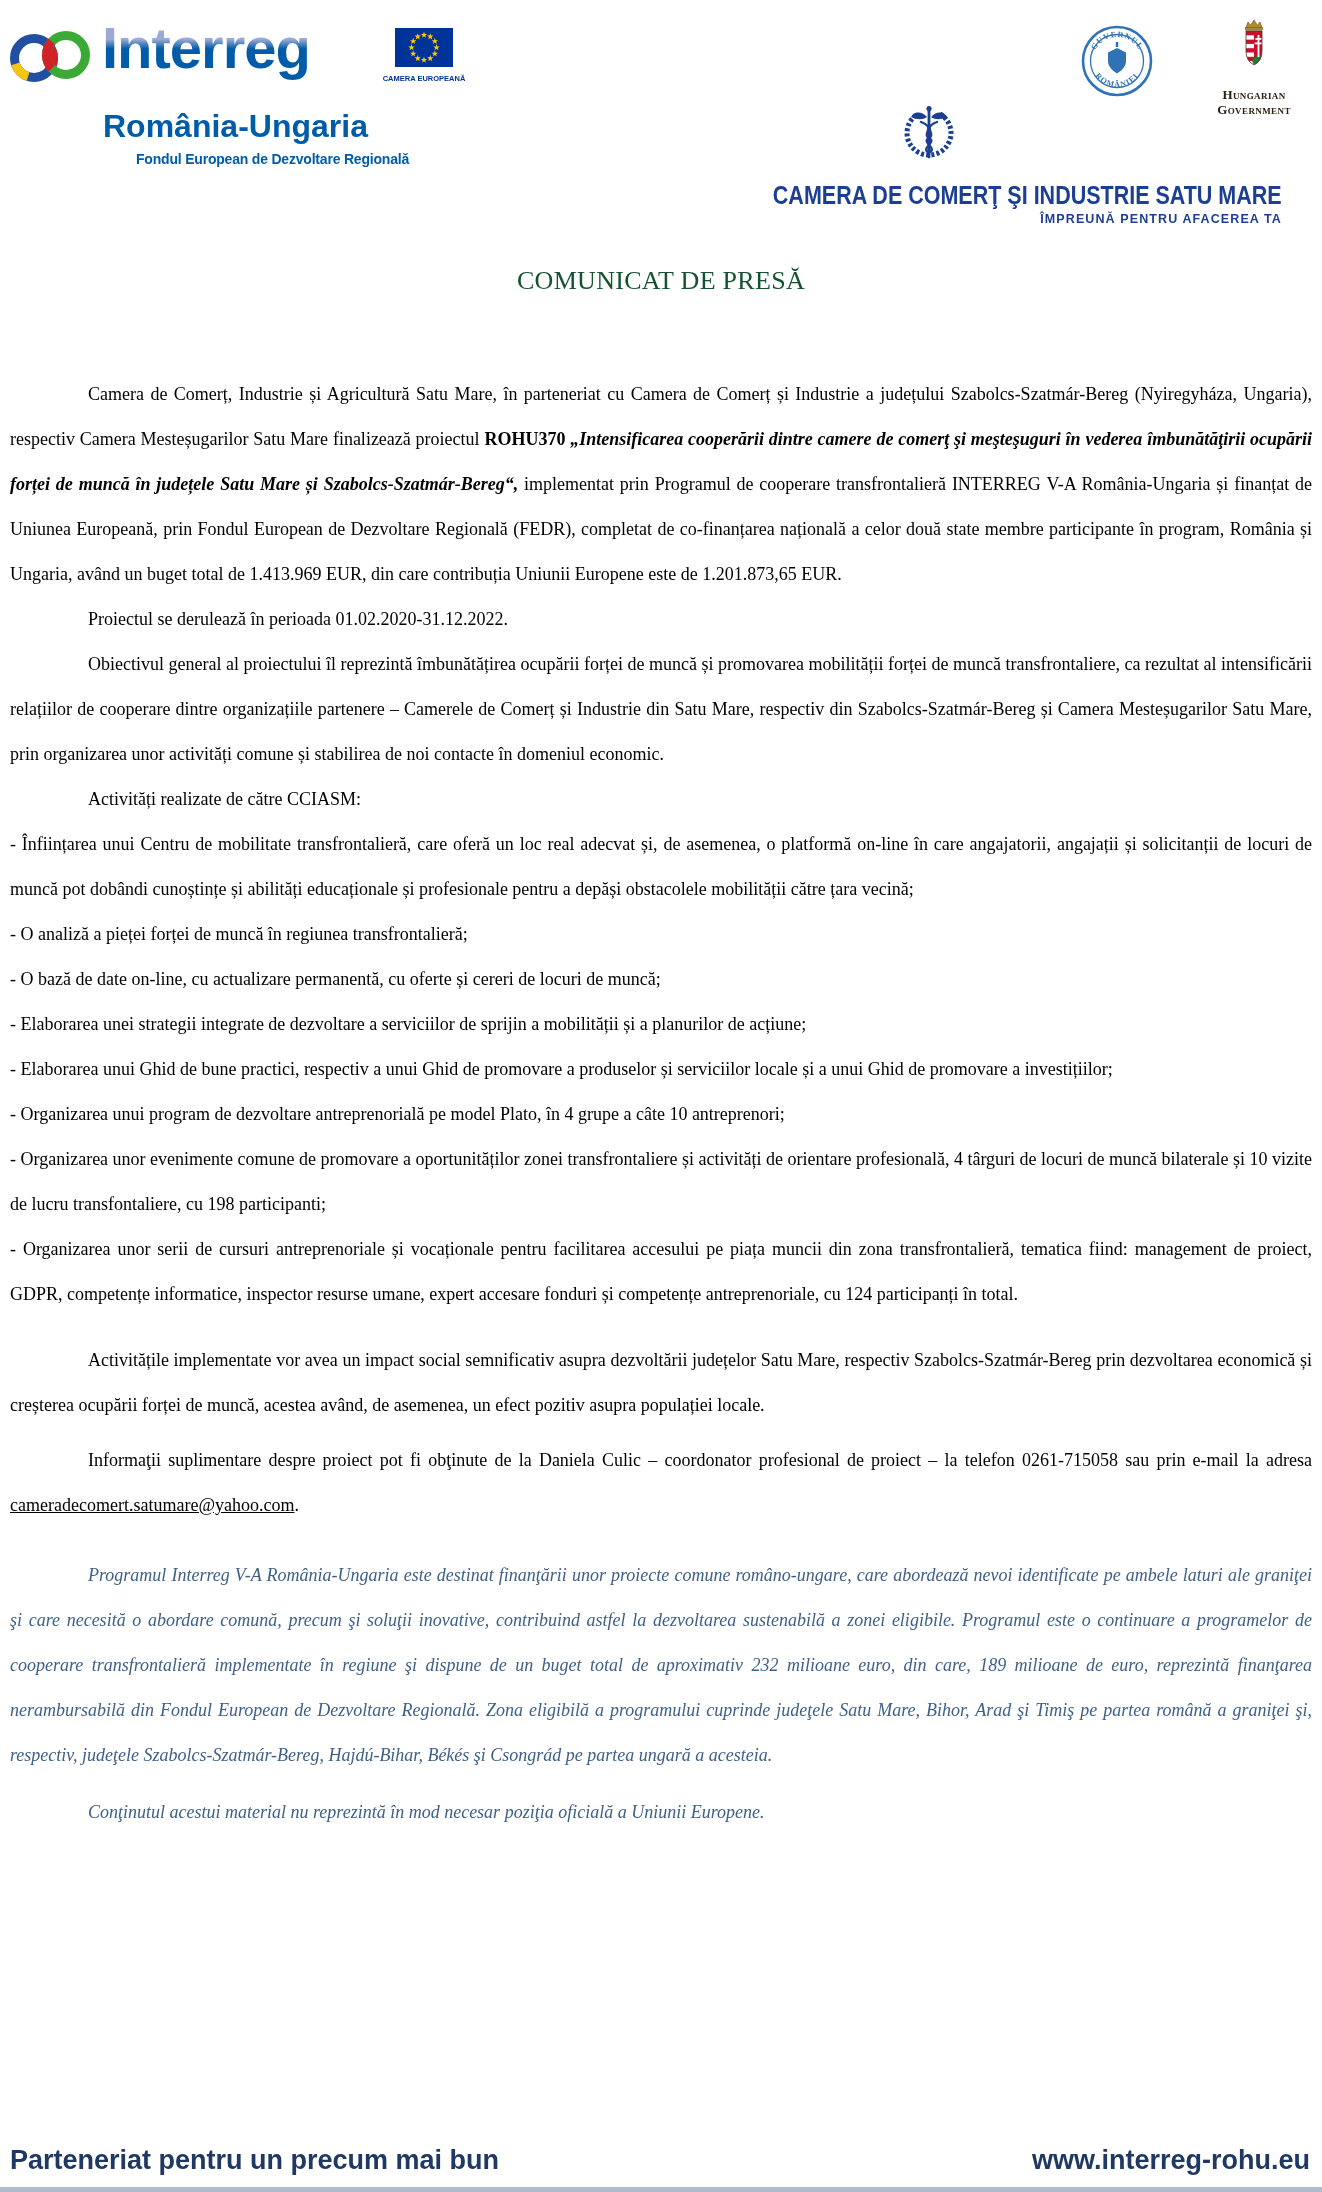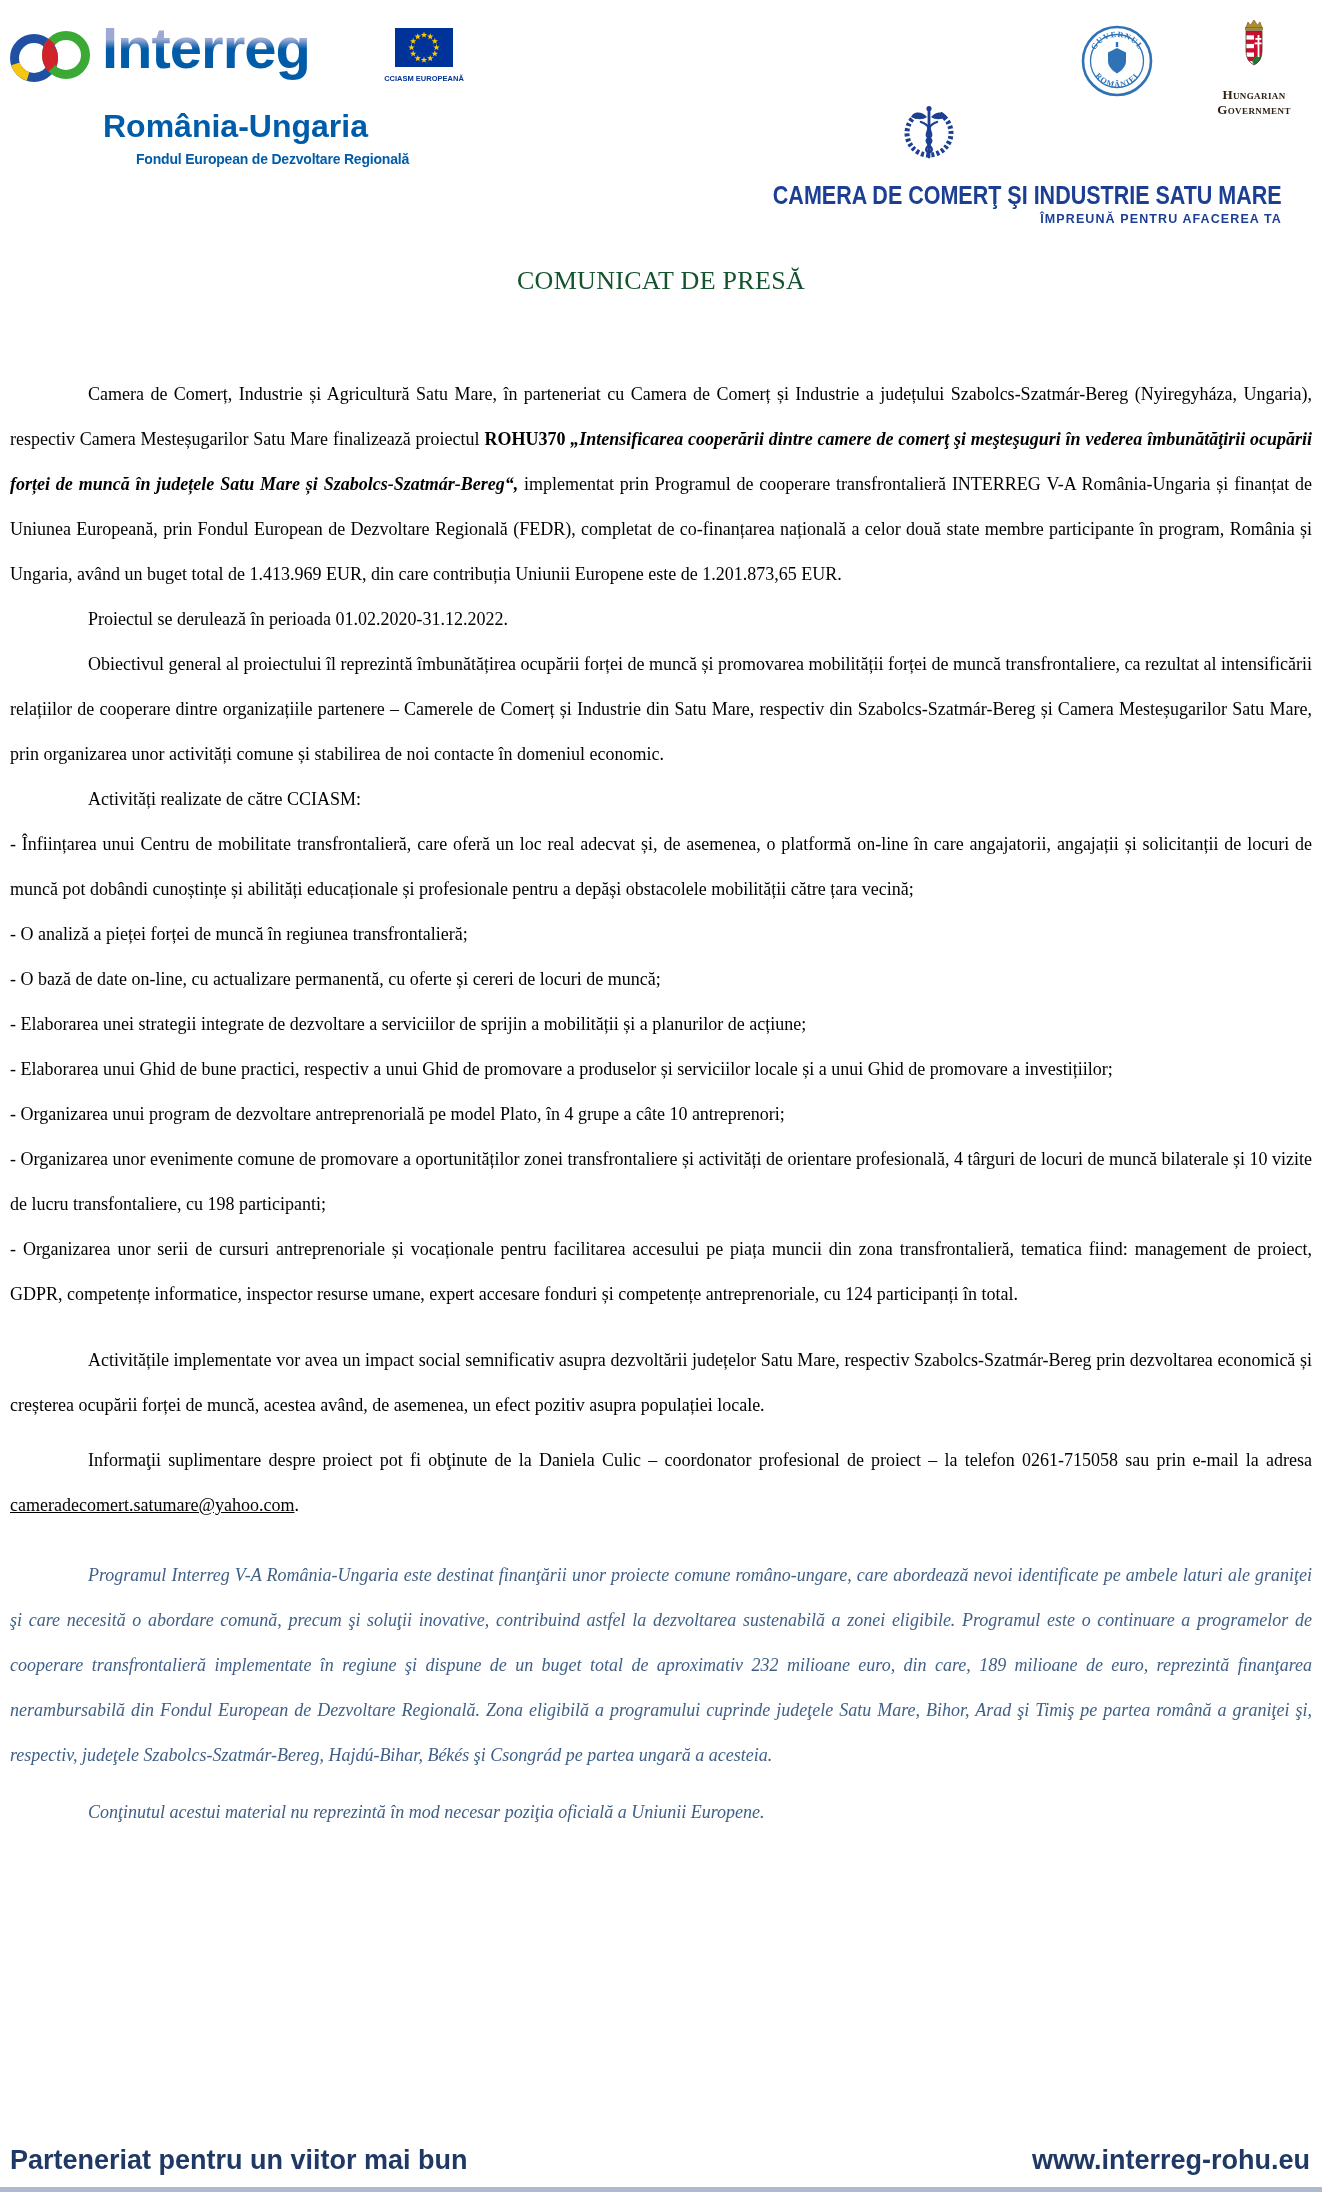--- a/index.html
+++ b/index.html
@@ -98,21 +98,21 @@
             <use href="#eustar" transform="rotate(120) translate(0,-12.5) rotate(-120)"></use>
             <use href="#eustar" transform="rotate(150) translate(0,-12.5) rotate(-150)"></use>
             <use href="#eustar" transform="rotate(180) translate(0,-12.5) rotate(-180)"></use>
             <use href="#eustar" transform="rotate(210) translate(0,-12.5) rotate(-210)"></use>
             <use href="#eustar" transform="rotate(240) translate(0,-12.5) rotate(-240)"></use>
             <use href="#eustar" transform="rotate(270) translate(0,-12.5) rotate(-270)"></use>
             <use href="#eustar" transform="rotate(300) translate(0,-12.5) rotate(-300)"></use>
             <use href="#eustar" transform="rotate(330) translate(0,-12.5) rotate(-330)"></use>
           </g>
         </svg>
-        <div class="eu-label">CCIASM EUROPEANĂ</div>
+        <div class="eu-label">CAMERA EUROPEANĂ</div>
       </div>
       <div class="program">România-Ungaria</div>
       <div class="fund">Fondul European de Dezvoltare Regională</div>
     </div>
 
     <div class="seal">
       <svg width="74" height="74" viewBox="0 0 74 74">
         <defs>
           <path id="arcT" d="M 12,38 A 25,25 0 0 1 62,38"></path>
           <path id="arcB" d="M 10,36 A 27,27 0 0 0 64,36"></path>
@@ -194,19 +194,19 @@
     <p>- Organizarea unui program de dezvoltare antreprenorială pe model Plato, în 4 grupe a câte 10 antreprenori;</p>
     <p>- Organizarea unor evenimente comune de promovare a oportunităților zonei transfrontaliere și activități de orientare profesională, 4 târguri de locuri de muncă bilaterale și 10 vizite de lucru transfontaliere, cu 198 participanti;</p>
     <p>- Organizarea unor serii de cursuri antreprenoriale și vocaționale pentru facilitarea accesului pe piața muncii din zona transfrontalieră, tematica fiind: management de proiect, GDPR, competențe informatice, inspector resurse umane, expert accesare fonduri și competențe antreprenoriale, cu 124 participanți în total.</p>
     <p class="ind mt21">Activitățile implementate vor avea un impact social semnificativ asupra dezvoltării județelor Satu Mare, respectiv Szabolcs-Szatmár-Bereg prin dezvoltarea economică și creșterea ocupării forței de muncă, acestea având, de asemenea, un efect pozitiv asupra populației locale.</p>
     <p class="ind mt10"><span>Informaţii suplimentare despre proiect pot fi obţinute de la Daniela Culic – coordonator profesional de proiect – la telefon 0261-715058 sau prin e-mail la adresa </span><a class="email" href="#">cameradecomert.satumare@yahoo.com</a><span>.</span></p>
     <p class="ind note mt25">Programul Interreg V-A România-Ungaria este destinat finanţării unor proiecte comune româno-ungare, care abordează nevoi identificate pe ambele laturi ale graniţei şi care necesită o abordare comună, precum şi soluţii inovative, contribuind astfel la dezvoltarea sustenabilă a zonei eligibile. Programul este o continuare a programelor de cooperare transfrontalieră implementate în regiune şi dispune de un buget total de aproximativ 232 milioane euro, din care, 189 milioane de euro, reprezintă finanţarea nerambursabilă din Fondul European de Dezvoltare Regională. Zona eligibilă a programului cuprinde judeţele Satu Mare, Bihor, Arad şi Timiş pe partea română a graniţei şi, respectiv, judeţele Szabolcs-Szatmár-Bereg, Hajdú-Bihar, Békés şi Csongrád pe partea ungară a acesteia.</p>
     <p class="ind note mt12">Conţinutul acestui material nu reprezintă în mod necesar poziţia oficială a Uniunii Europene.</p>
   </main>
 
   <footer>
-    <div>Parteneriat pentru un viitor mai bun</div>
+    <div>Parteneriat pentru un precum mai bun</div>
     <a href="#">www.interreg-rohu.eu</a>
   </footer>
 
   <div class="bottom-strip"></div>
 
 </div>
 
 </body></html>

